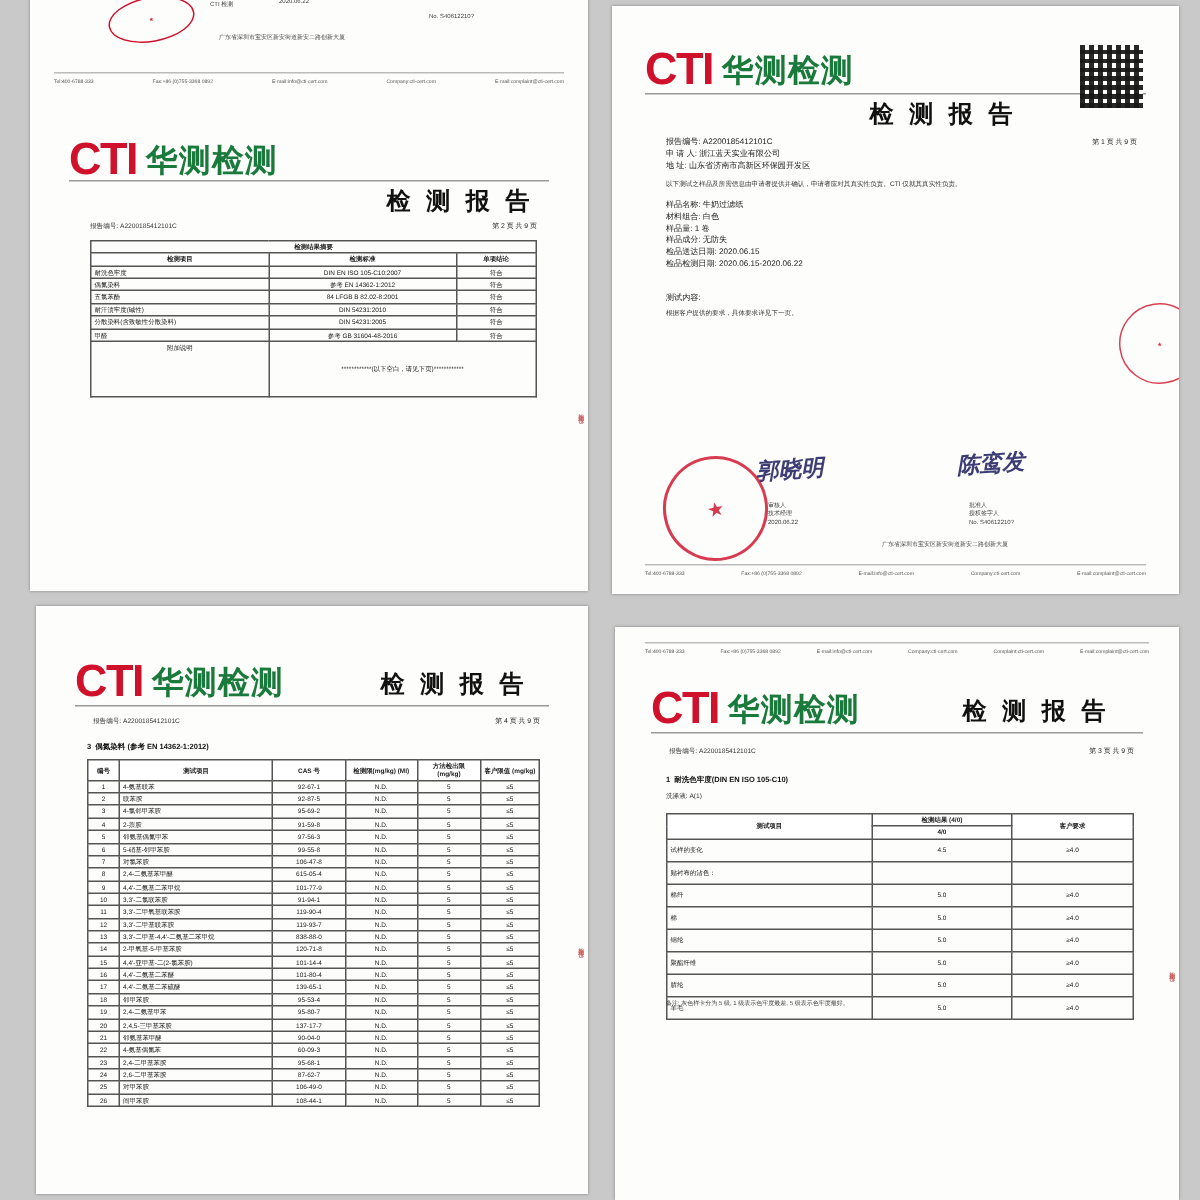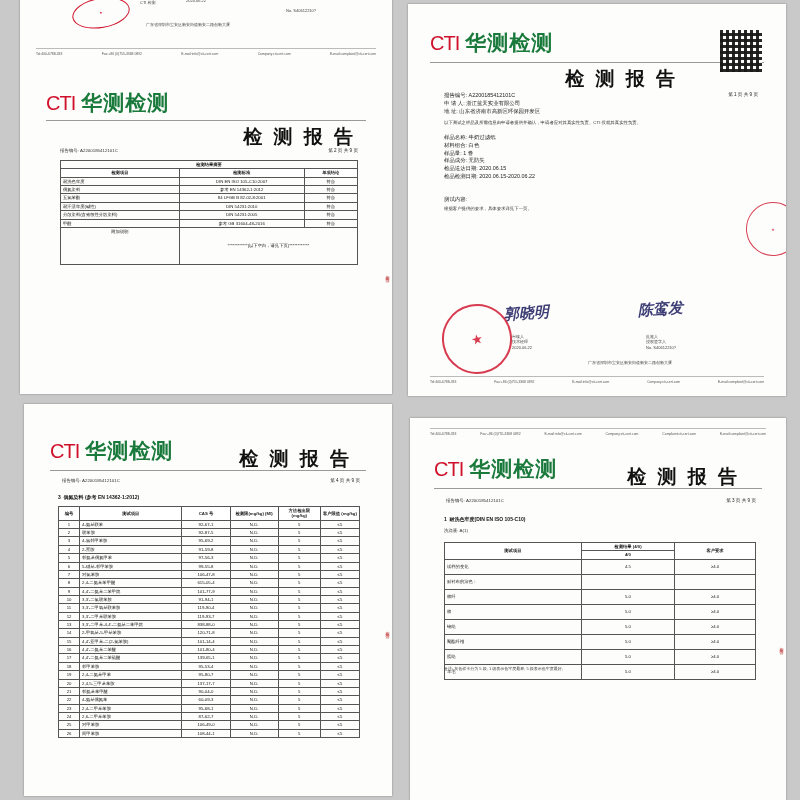--- a/index.html
+++ b/index.html
@@ -17,29 +17,29 @@
   }
   
   #pg-tl{left:20px;  top:-4px;  width:372px; height:398px;}
   #pg-tr{left:408px; top:4px;   width:378px; height:392px;}
   #pg-bl{left:24px;  top:404px; width:368px; height:392px;}
   #pg-br{left:410px; top:418px; width:376px; height:382px;}
 
   
   .cti-head{display:flex;align-items:center;gap:6px;}
   .cti-logo{
-    font-weight:normal;font-size:20px;color:#d0112b;letter-spacing:-1px;
+    font-weight:bold;font-size:30px;color:#d0112b;letter-spacing:-1px;
     line-height:1;font-family:"Liberation Sans",sans-serif;
   }
   .cti-cn{
     font-weight:bold;font-size:21px;color:#1a7a3c;letter-spacing:1px;line-height:1;
   }
   .rule{border-top:1px solid #9a9a9a;}
   .rpt-title{
-    text-align:right;font-size:19px;font-weight:bold;color:#111;letter-spacing:3px;
+    text-align:right;font-size:16px;font-weight:bold;color:#111;letter-spacing:3px;
   }
   .meta{font-size:5.4px;color:#222;line-height:1.45;}
   .tiny{font-size:4.4px;color:#333;line-height:1.4;}
   .mini{font-size:4px;color:#444;line-height:1.35;}
 
   table.tbl{border-collapse:collapse;width:100%;}
   table.tbl td,table.tbl th{
     border:0.6px solid #555;font-size:4.3px;color:#1a1a1a;
     padding:1px 2px;line-height:1.25;
   }

